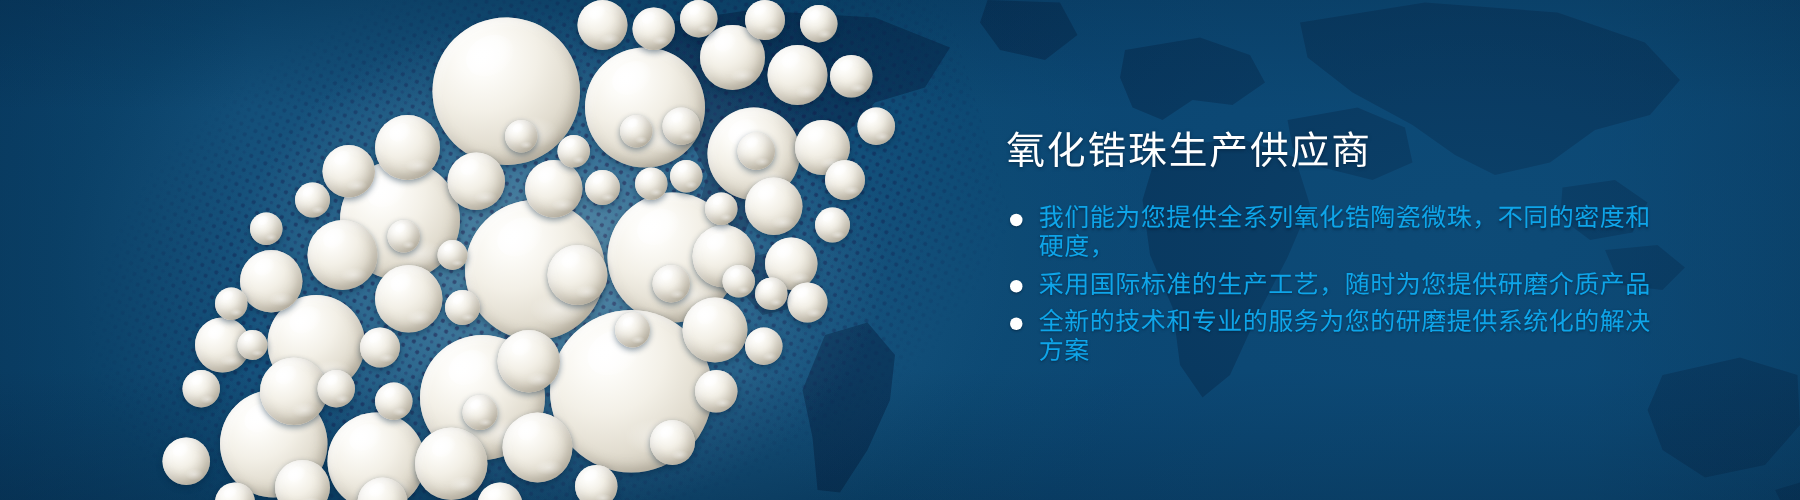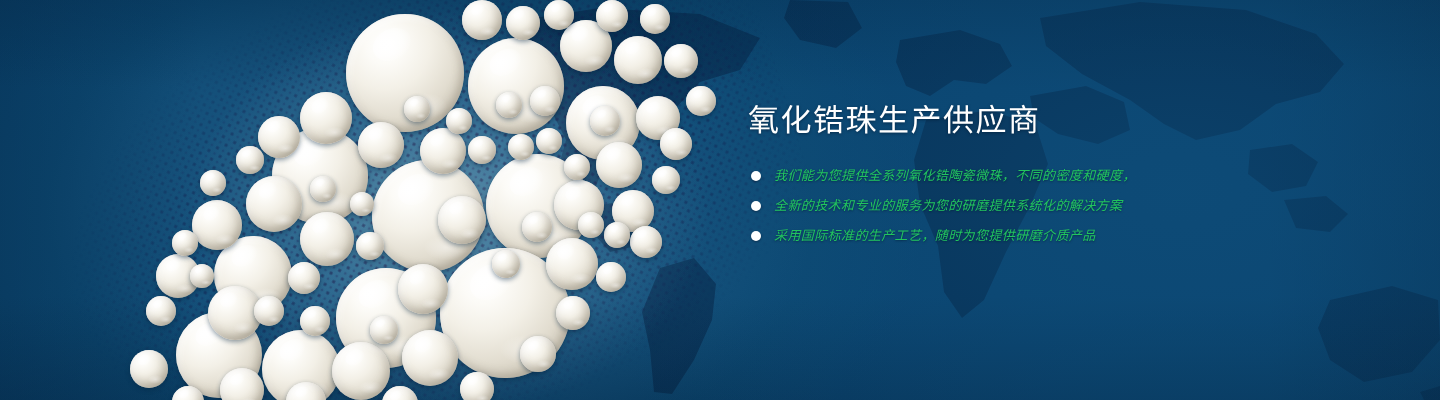--- a/index.html
+++ b/index.html
@@ -92,47 +92,46 @@
     position:absolute;
     right:14%; bottom:11%;
     width:40%; height:22%;
     border-radius:50%;
     background:radial-gradient(ellipse at 50% 50%, rgba(255,255,255,.42) 0%, rgba(255,255,255,0) 72%);
   }
 
   
   .copy{
     position:absolute;
-    left:748px; top:104px;
+    left:805px; top:104px;
     width:520px;
   }
   .headline{
     margin:0 0 26px 0;
     font-size:31px;
     line-height:1.1;
     font-weight:400;
     letter-spacing:1.5px;
     color:#ffffff;
     text-shadow:0 1px 3px rgba(0,22,44,.55);
     white-space:nowrap;
   }
   .points{
     list-style:none;
     margin:0; padding:0;
   }
   .point{
     position:relative;
     padding-left:26px;
     margin-bottom:7px;
-    font-size:13px;
+    font-size:20px;
     line-height:23px;
-    color:#22c55e;
+    color:#0ea5e9;
     letter-spacing:.4px;
     text-shadow:0 1px 2px rgba(0,20,40,.5);
-    font-style:italic;
   }
   .point:last-child{margin-bottom:0;}
   .dot{
     position:absolute;
     left:3px; top:7px;
     width:10px; height:10px;
     border-radius:50%;
     background:#ffffff;
     box-shadow:0 1px 2px rgba(0,20,40,.45);
   }
@@ -266,24 +265,24 @@
 
     <ul class="points">
 
       <li class="point">
         <span class="dot"></span>
         <span class="point-line">我们能为您提供全系列氧化锆陶瓷微珠，不同的密度和硬度，</span>
       </li>
 
       <li class="point">
         <span class="dot"></span>
+        <span class="point-line">采用国际标准的生产工艺，随时为您提供研磨介质产品</span>
+      </li>
+
+      <li class="point">
+        <span class="dot"></span>
         <span class="point-line">全新的技术和专业的服务为您的研磨提供系统化的解决方案</span>
       </li>
 
-      <li class="point">
-        <span class="dot"></span>
-        <span class="point-line">采用国际标准的生产工艺，随时为您提供研磨介质产品</span>
-      </li>
-
     </ul>
   </div>
 
 </div>
 
 </body></html>

